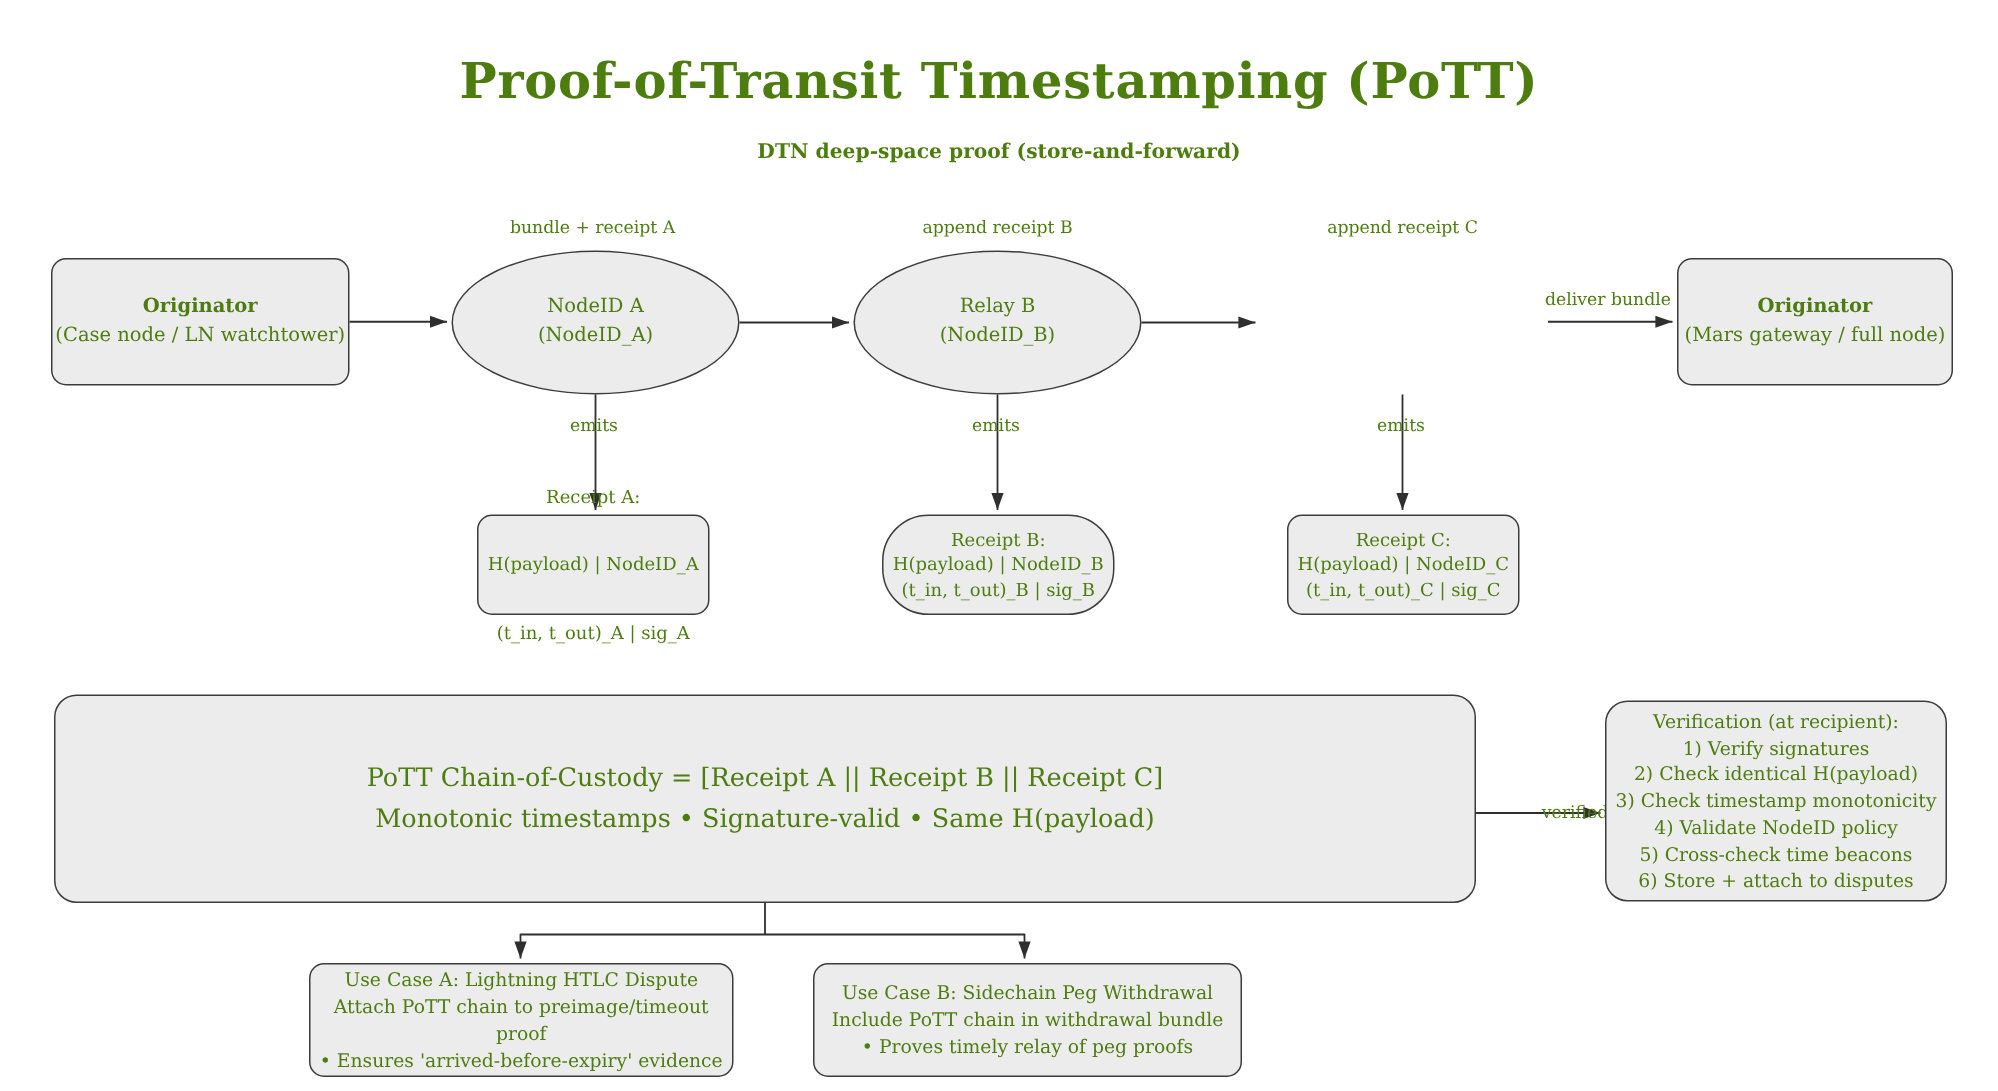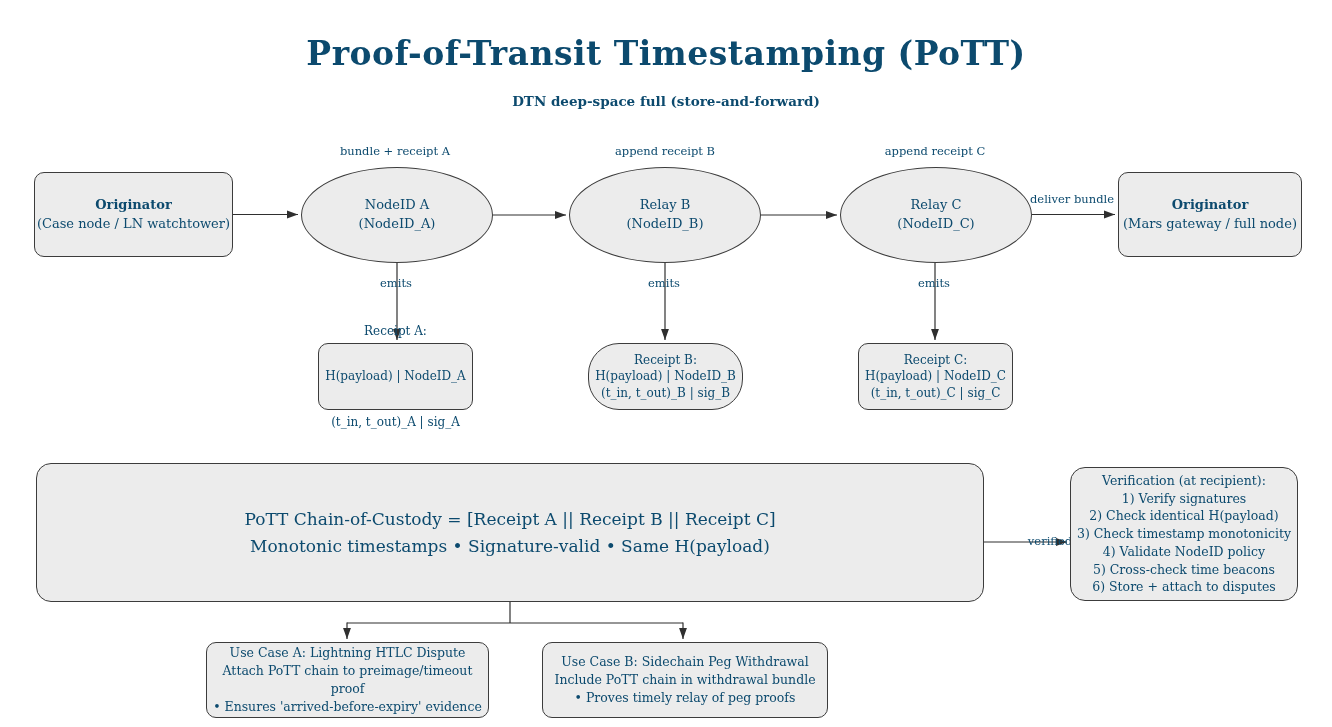--- a/index.html
+++ b/index.html
@@ -2,21 +2,21 @@
 <html><head>
 <meta charset="utf-8">
 <style>
   html, body { margin: 0; padding: 0; background: #ffffff; }
   .canvas {
     position: relative;
     width: 1332px;
     height: 727px;
     background: #ffffff;
     font-family: "DejaVu Serif", "Liberation Serif", serif;
-    color: #0c4a6e;
+    color: #4d7c0f;
     overflow: hidden;
   }
   .title {
     position: absolute;
     left: 0; top: 34px; width: 1332px;
     text-align: center;
     font-size: 33px;
     font-weight: bold;
     letter-spacing: 0.5px;
   }
@@ -65,21 +65,21 @@
     white-space: nowrap;
     font-size: 11.5px;
   }
 </style>
 </head>
 <body>
 
 <div class="canvas">
 
   <div class="title">Proof-of-Transit Timestamping (PoTT)</div>
-  <div class="subtitle">DTN deep-space full (store-and-forward)</div>
+  <div class="subtitle">DTN deep-space proof (store-and-forward)</div>
 
   <svg class="edges" width="1332" height="727" viewBox="0 0 1332 727">
     <defs>
       <marker id="arrow" viewBox="0 0 10 8" refX="9.5" refY="4" markerWidth="10" markerHeight="8" orient="auto-start-reverse">
         <path d="M0,0.6 L9.5,4 L0,7.4 z" fill="#2f2f2f"></path>
       </marker>
     </defs>
     <line x1="233" y1="214.5" x2="298" y2="214.5" stroke="#2f2f2f" stroke-width="1.2" marker-end="url(#arrow)"></line>
     <line x1="493" y1="215" x2="566" y2="215" stroke="#2f2f2f" stroke-width="1.2" marker-end="url(#arrow)"></line>
     <line x1="761" y1="215" x2="837" y2="215" stroke="#2f2f2f" stroke-width="1.2" marker-end="url(#arrow)"></line>
@@ -102,24 +102,20 @@
   <div class="node ellipse relay-a">
     <div>NodeID A</div>
     <div>(NodeID_A)</div>
   </div>
 
   <div class="node ellipse relay-b">
     <div>Relay B</div>
     <div>(NodeID_B)</div>
   </div>
 
-  <div class="node ellipse relay-c">
-    <div>Relay C</div>
-    <div>(NodeID_C)</div>
-  </div>
 
   <div class="node rect recipient">
     <div class="strong">Originator</div>
     <div>(Mars gateway / full node)</div>
   </div>
 
   <div class="edge-label" style="left:395px; top:151px;">bundle + receipt A</div>
   <div class="edge-label" style="left:665px; top:151px;">append receipt B</div>
   <div class="edge-label" style="left:935px; top:151px;">append receipt C</div>
   <div class="edge-label" style="left:1072px; top:199px;">deliver bundle</div>

